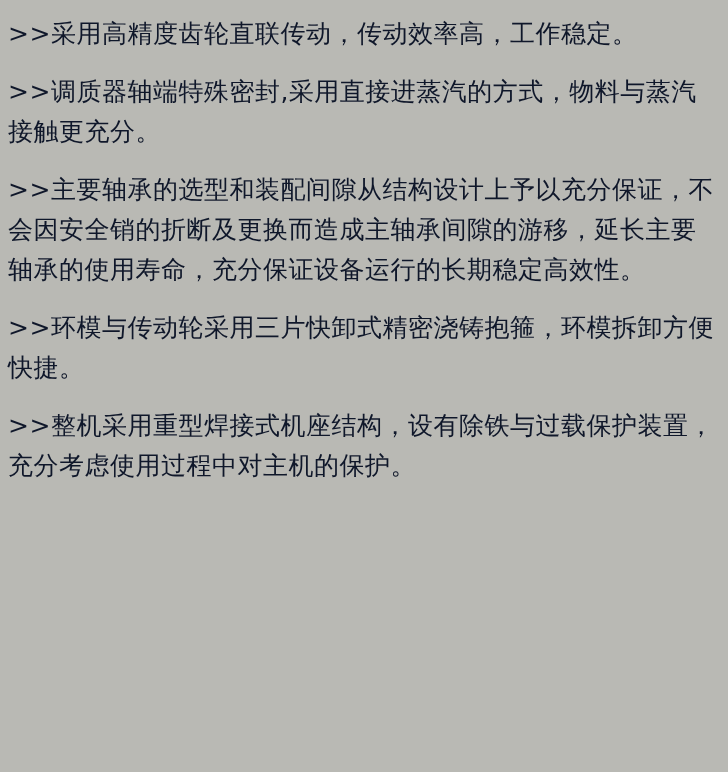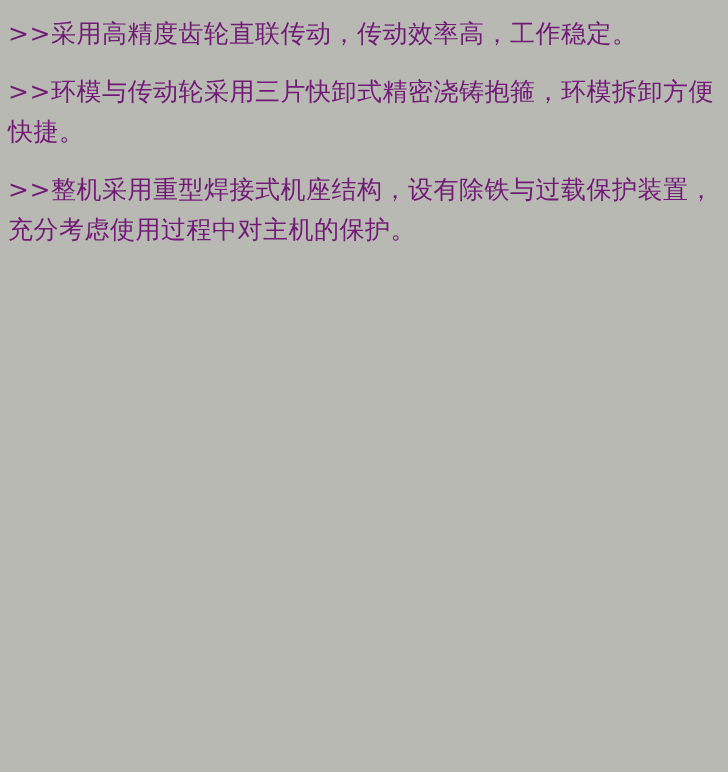--- a/index.html
+++ b/index.html
@@ -21,28 +21,30 @@
     padding: 14px 8px 0 8px;
     background: #b9b9b4;
   }
   .para {
     font-size: 25px;
     line-height: 40px;
     letter-spacing: 0.5px;
     margin: 0 0 18px 0;
     text-align: left;
     font-weight: 500;
-    color: #701a75;
+    color: #0f172a;
     white-space: pre-wrap;
     word-break: break-all;
   }
   .para:last-child {
     margin-bottom: 12px;
   }
 </style>
 </head>
 <body>
 
 <div class="page">
   <p class="para">&gt;&gt;采用高精度齿轮直联传动，传动效率高，工作稳定。</p>
+  <p class="para">&gt;&gt;调质器轴端特殊密封,采用直接进蒸汽的方式，物料与蒸汽接触更充分。</p>
+  <p class="para">&gt;&gt;主要轴承的选型和装配间隙从结构设计上予以充分保证，不会因安全销的折断及更换而造成主轴承间隙的游移，延长主要轴承的使用寿命，充分保证设备运行的长期稳定高效性。</p>
   <p class="para">&gt;&gt;环模与传动轮采用三片快卸式精密浇铸抱箍，环模拆卸方便快捷。</p>
   <p class="para">&gt;&gt;整机采用重型焊接式机座结构，设有除铁与过载保护装置，充分考虑使用过程中对主机的保护。</p>
 </div>
 
 </body></html>

